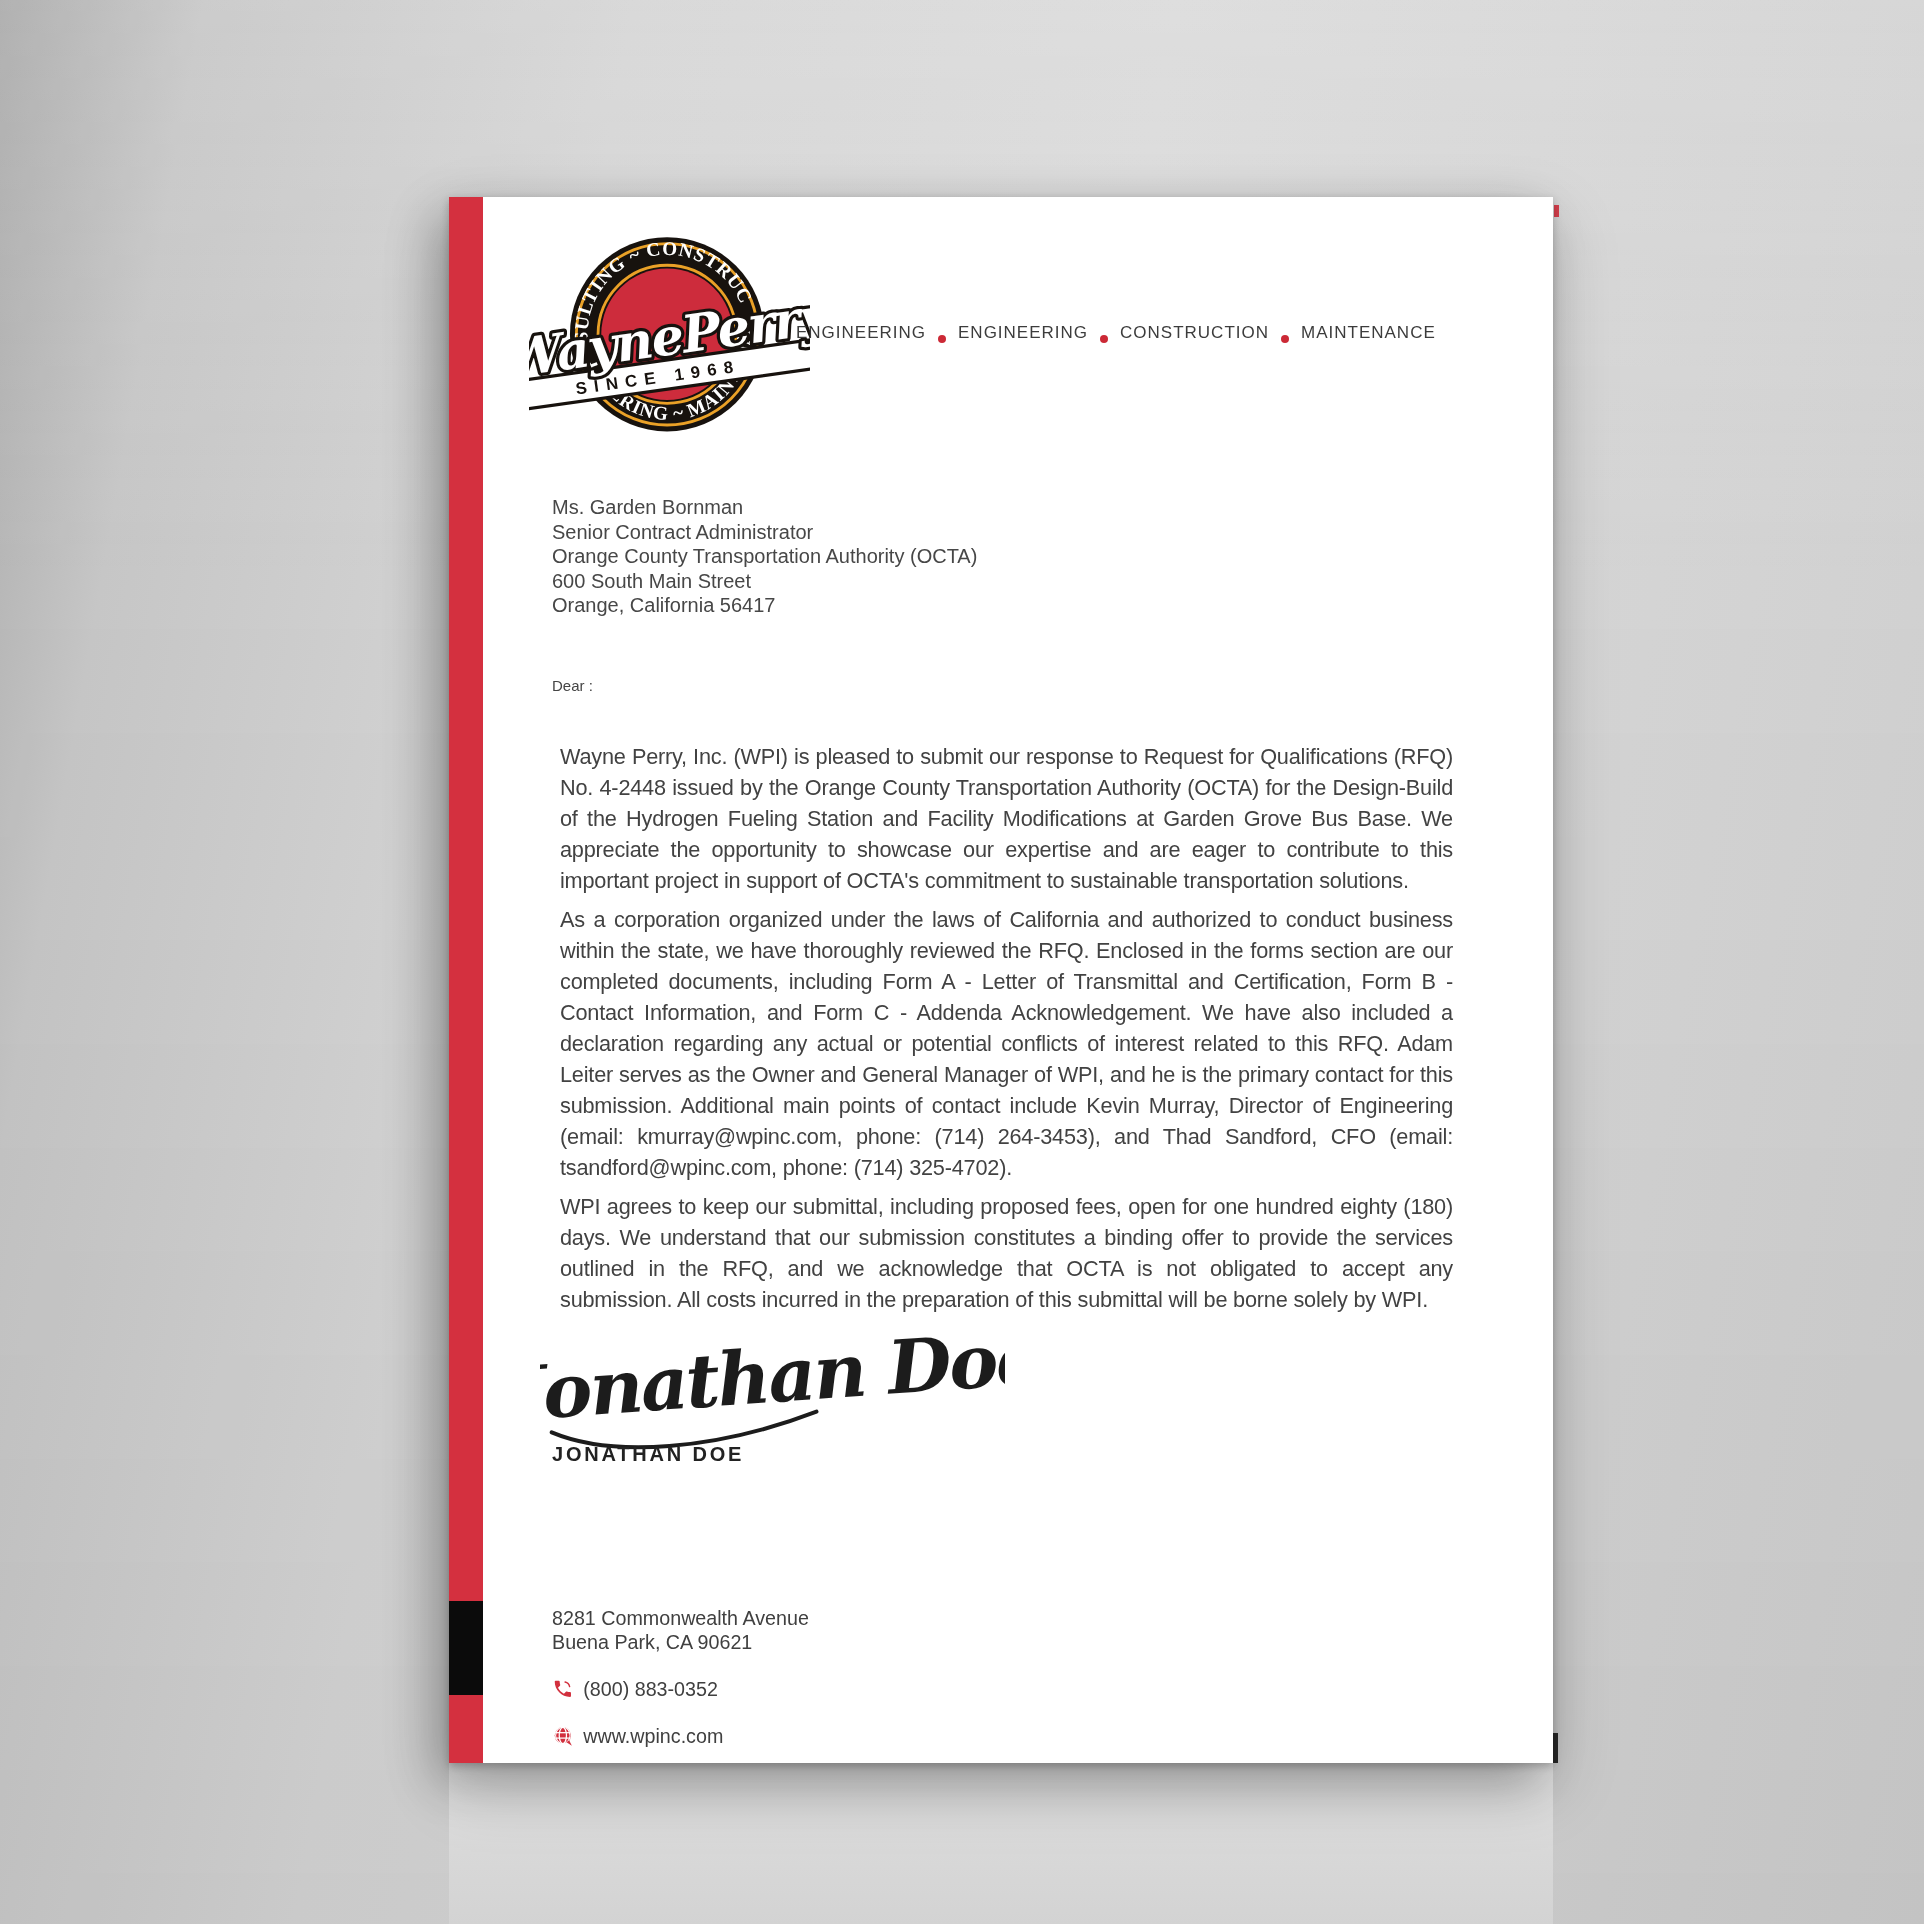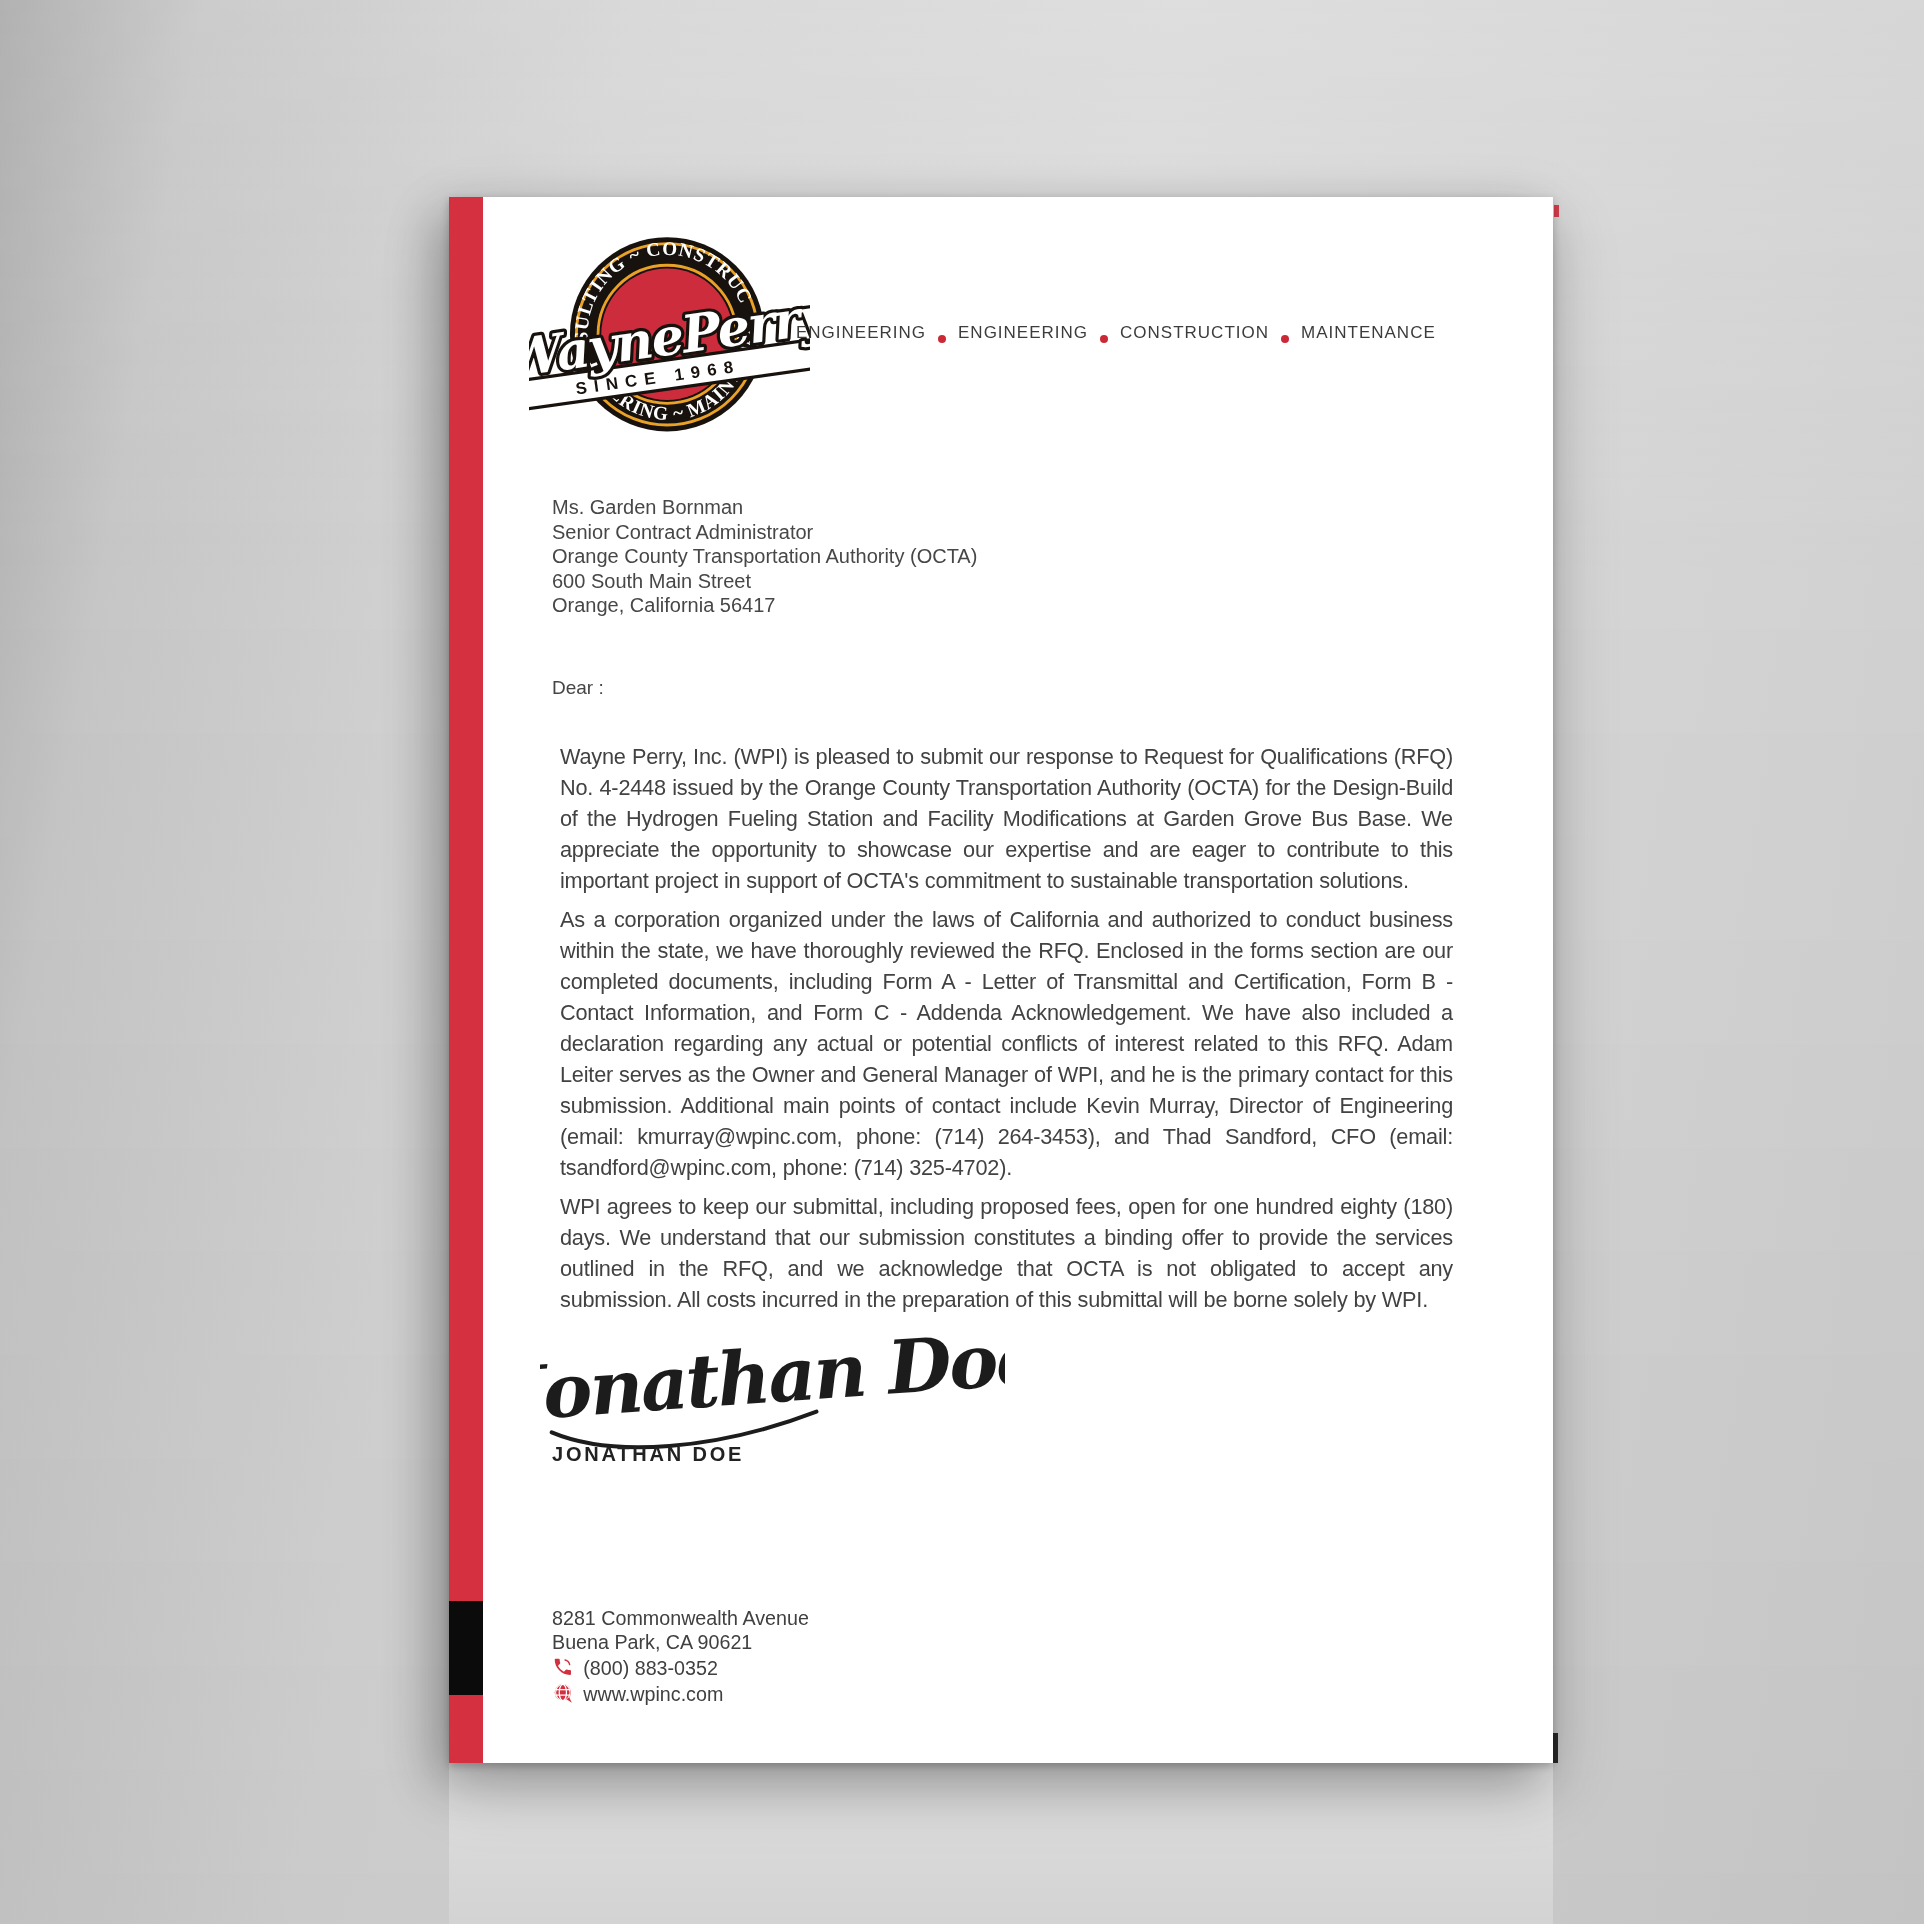--- a/index.html
+++ b/index.html
@@ -24,31 +24,31 @@
   .back-edge-top{position:absolute;left:1554px;top:205px;width:4.8px;height:12px;background:#d8404e;}
   .back-edge-bottom{position:absolute;left:1553px;top:1733px;width:4.8px;height:30px;background:#2a2a2a;}
 
   .logo-svg{position:absolute;left:80px;top:36px;width:281px;height:217px;}
 
   .tagline{position:absolute;left:347px;top:119px;height:27px;display:flex;align-items:flex-end;
     color:#3c3c3c;font-size:17px;font-weight:500;letter-spacing:1px;white-space:nowrap;}
   .tagline .dot{width:8px;height:8px;border-radius:50%;margin:0 12px;flex:0 0 auto;}
 
   .recipient{position:absolute;left:103px;top:298px;color:#474747;font-size:20px;line-height:24.5px;}
-  .salutation{position:absolute;left:103px;top:480px;color:#454545;font-size:19px;}
+  .salutation{position:absolute;left:103px;top:480px;color:#454545;font-size:15px;}
 
   .body-text{position:absolute;left:103px;top:536px;width:909px;color:#424242;
     font-size:21.7px;line-height:31px;letter-spacing:-0.2px;text-align:justify;}
   .body-text p{margin:8px;}
 
   .sig-svg{position:absolute;left:91px;top:1125px;width:465px;height:144px;}
   .sig-name{position:absolute;left:103px;top:1246px;color:#222222;font-size:20px;font-weight:bold;letter-spacing:2.8px;}
 
   .footer{position:absolute;left:103px;top:1409px;color:#404040;font-size:19.7px;line-height:24px;}
-  .footer .row{display:flex;align-items:flex-start;margin-top:2px;}
+  .footer .row{display:flex;align-items:center;margin-top:23px;}
   .footer .row svg{width:21.7px;height:21.7px;margin-right:9.6px;flex:0 0 auto;}
   .addr{display:block;}
 </style>
 </head>
 <body>
 
 <div class="floor"></div>
 
 <div class="back-edge-top"></div>
 <div class="back-edge-bottom"></div>

